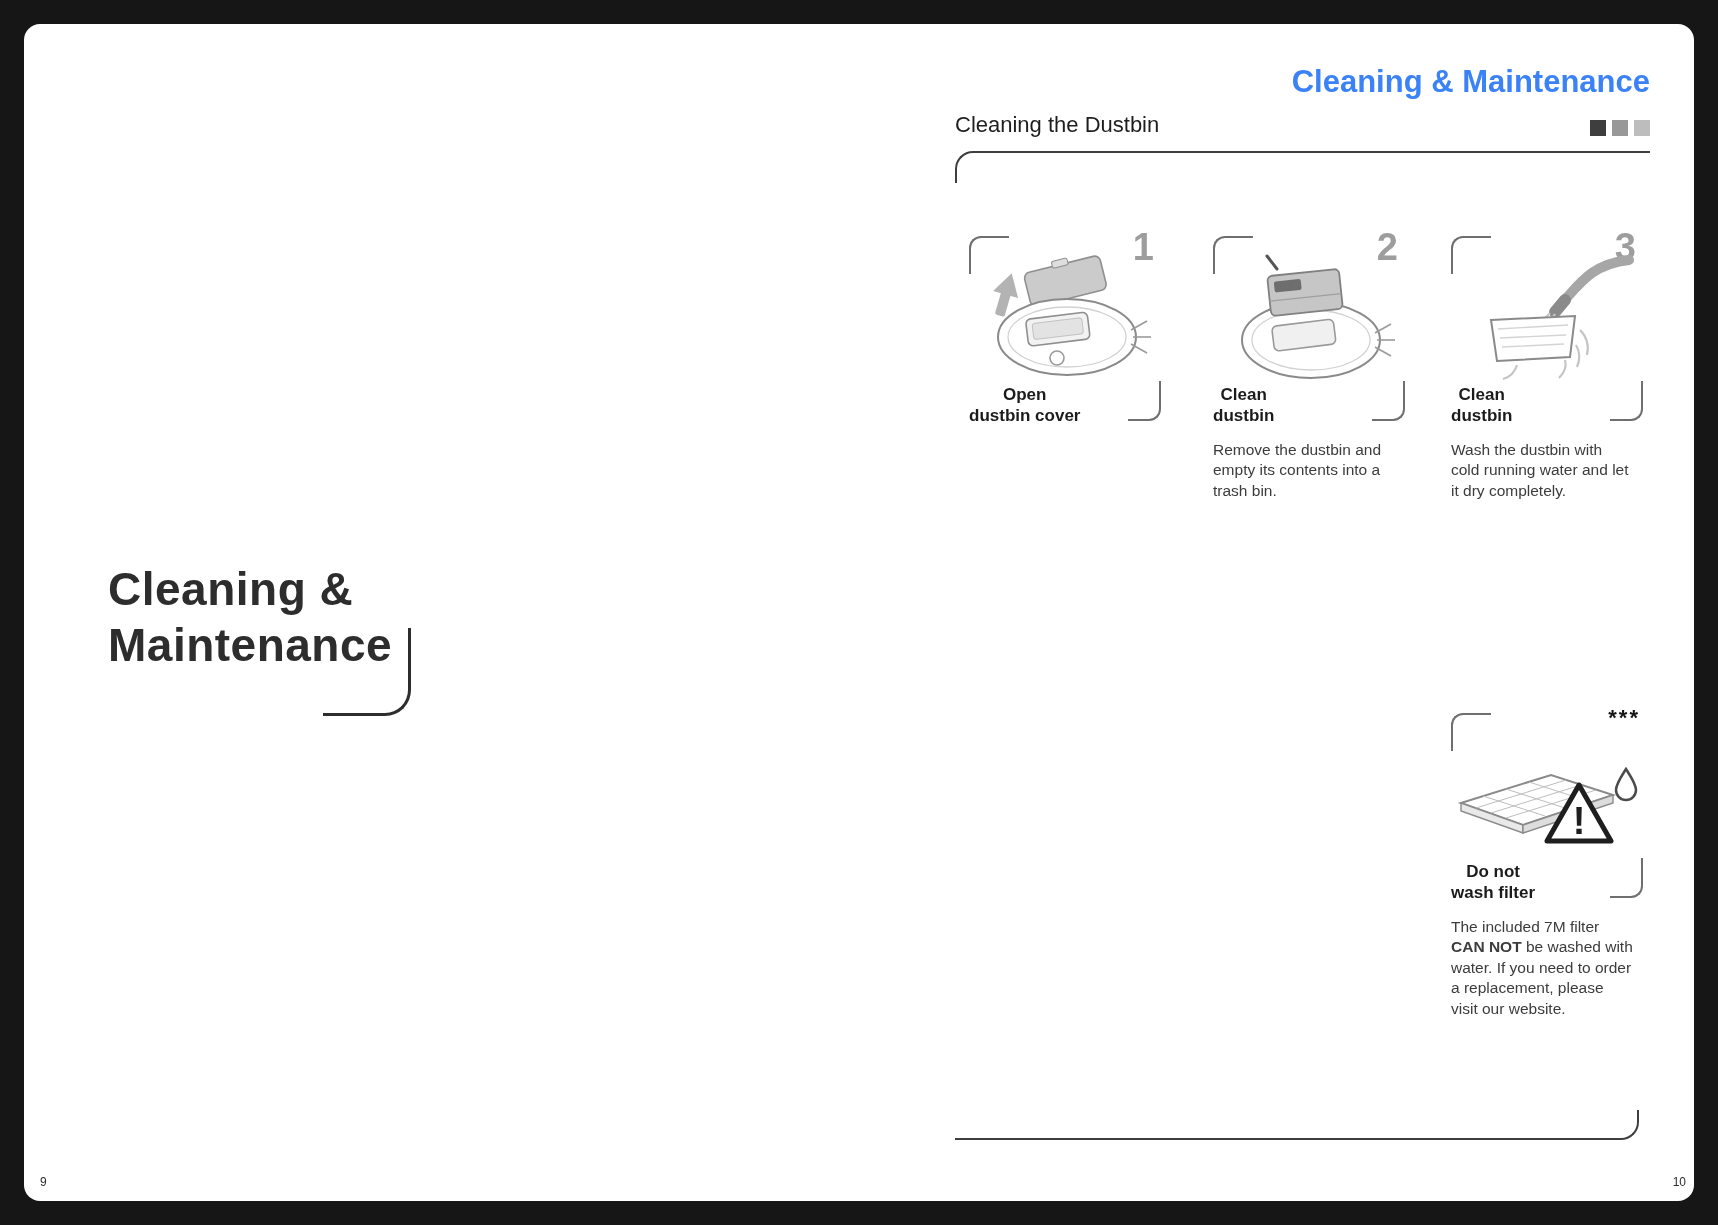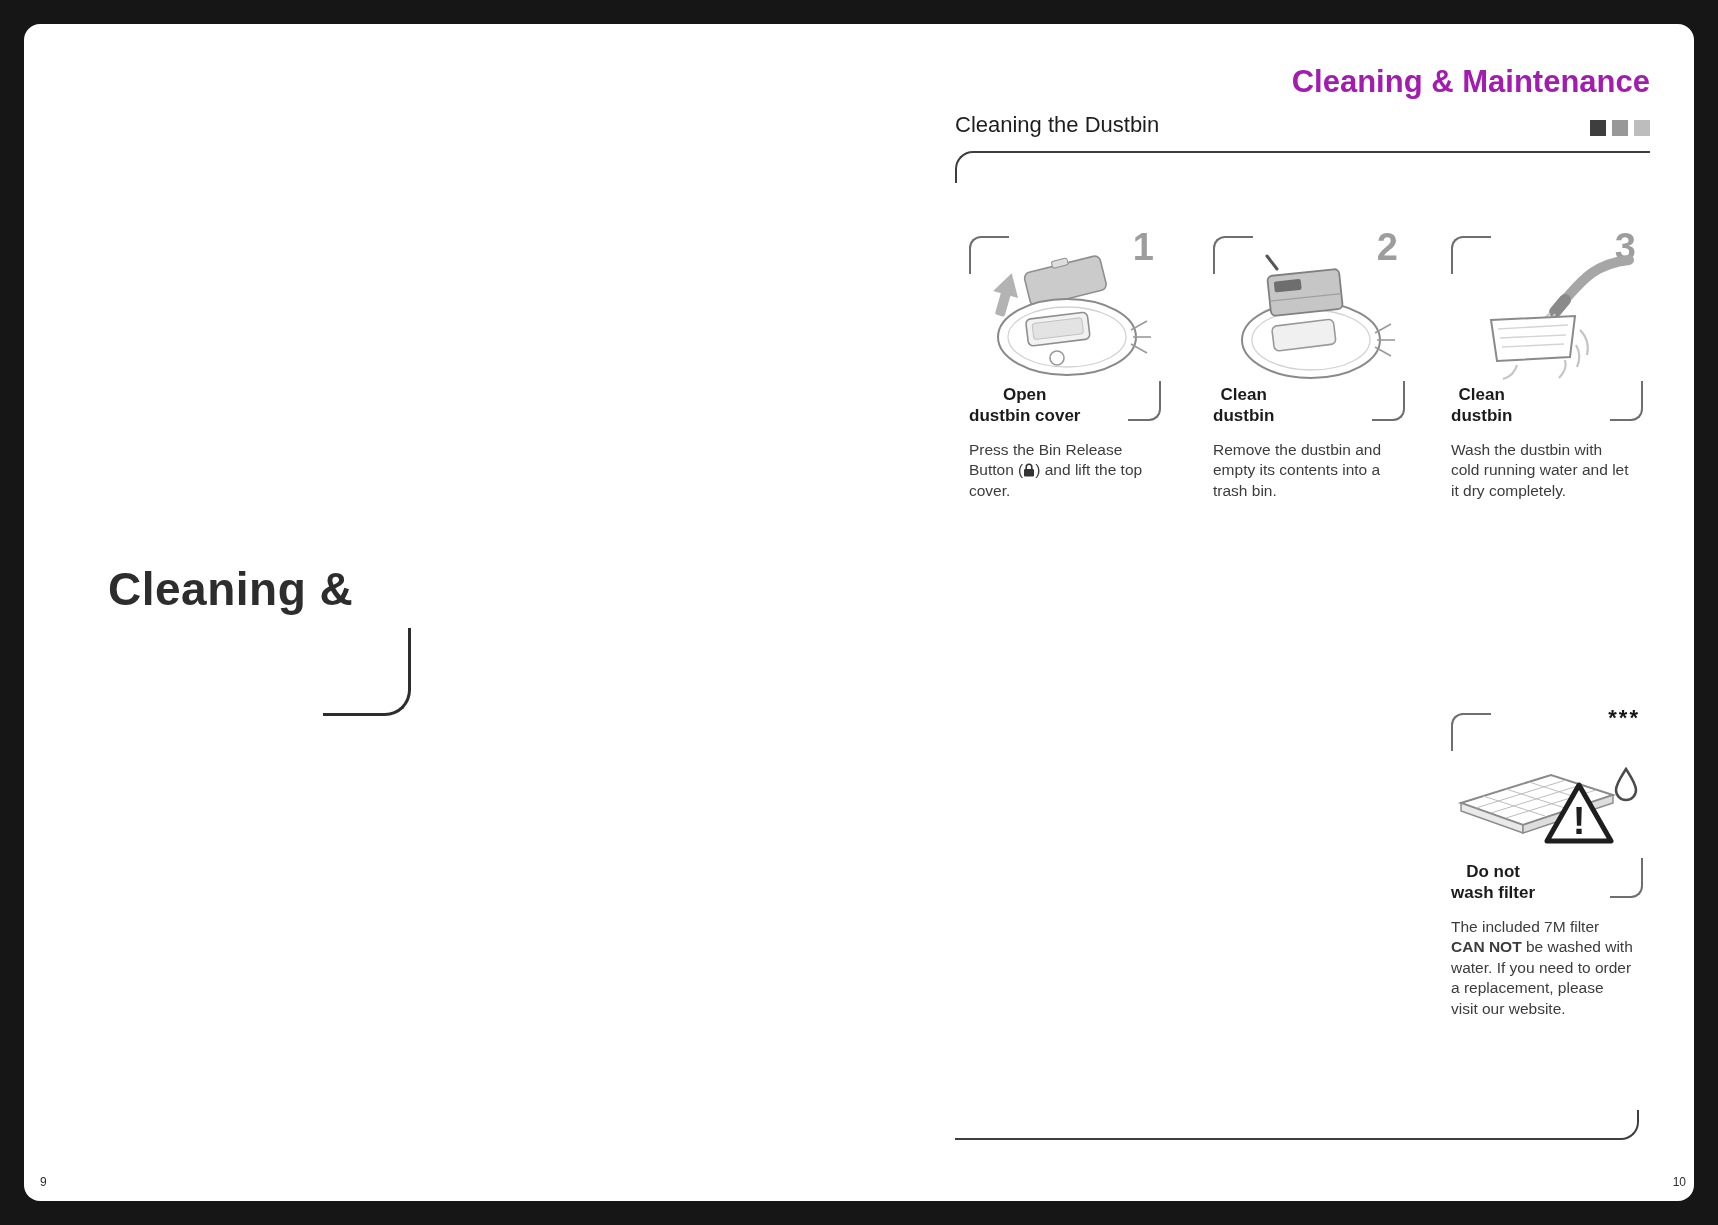--- a/index.html
+++ b/index.html
@@ -42,21 +42,21 @@
   .right-col {
     position: absolute;
     left: 931px; top: 0;
     width: 695px; height: 100%;
   }
   .chapter-header {
     position: absolute;
     top: 40px; right: 0;
     font-size: 31px;
     font-weight: bold;
-    color: #a21caf;
+    color: #3b82f6;
   }
   .section-title {
     position: absolute;
     top: 88px; left: 0;
     font-size: 22px;
     font-weight: normal;
     color: #1e1e1e;
   }
   .squares { position: absolute; top: 96px; right: 0; display: flex; gap: 6px; }
   .sq { width: 16px; height: 16px; display: block; }
@@ -137,20 +137,21 @@
   .pn-right { right: 8px; }
 </style>
 </head>
 <body>
 
 <div class="sheet">
 
   <section>
     <h1 class="chapter-title">
       <span class="line">Cleaning &amp;</span>
+      <span class="line">Maintenance</span>
     </h1>
     <div class="title-bracket"></div>
   </section>
 
   <section class="right-col">
 
     <div class="chapter-header">Cleaning &amp; Maintenance</div>
     <div class="section-title">Cleaning the Dustbin</div>
     <div class="squares">
       <span class="sq sq-dark"></span>
@@ -184,24 +185,20 @@
             <line x1="164" y1="85" x2="182" y2="85"></line>
             <line x1="162" y1="92" x2="178" y2="101"></line>
           </g>
         </svg>
       </div>
       <div class="bk-br"></div>
       <div class="step-label">
         <span>Open</span>
         <span>dustbin cover</span>
       </div>
-      <p class="step-text"><span>Press the Bin Release Button (</span><span class="lock"><svg width="12" height="14" viewBox="0 0 12 14" xmlns="http://www.w3.org/2000/svg">
-              <rect x="1" y="6" width="10" height="7.5" rx="1.2" fill="#333333"></rect>
-              <path d="M3.2 6 V4 a2.8 2.8 0 0 1 5.6 0 V6" fill="none" stroke="#333333" stroke-width="1.6"></path>
-            </svg></span><span>) and lift the top cover.</span></p>
     </div>
 
     <div class="step step-2">
       <div class="bk-tl"></div>
       <div class="step-num">2</div>
       <div class="illus">
         <svg viewBox="0 0 192 132" xmlns="http://www.w3.org/2000/svg">
           <ellipse cx="98" cy="88" rx="69" ry="38" fill="#ffffff" stroke="#8a8a8a" stroke-width="2"></ellipse>
           <ellipse cx="98" cy="88" rx="59" ry="30" fill="none" stroke="#d2d2d2" stroke-width="1.3"></ellipse>
           <g transform="rotate(-7 96 84)">

